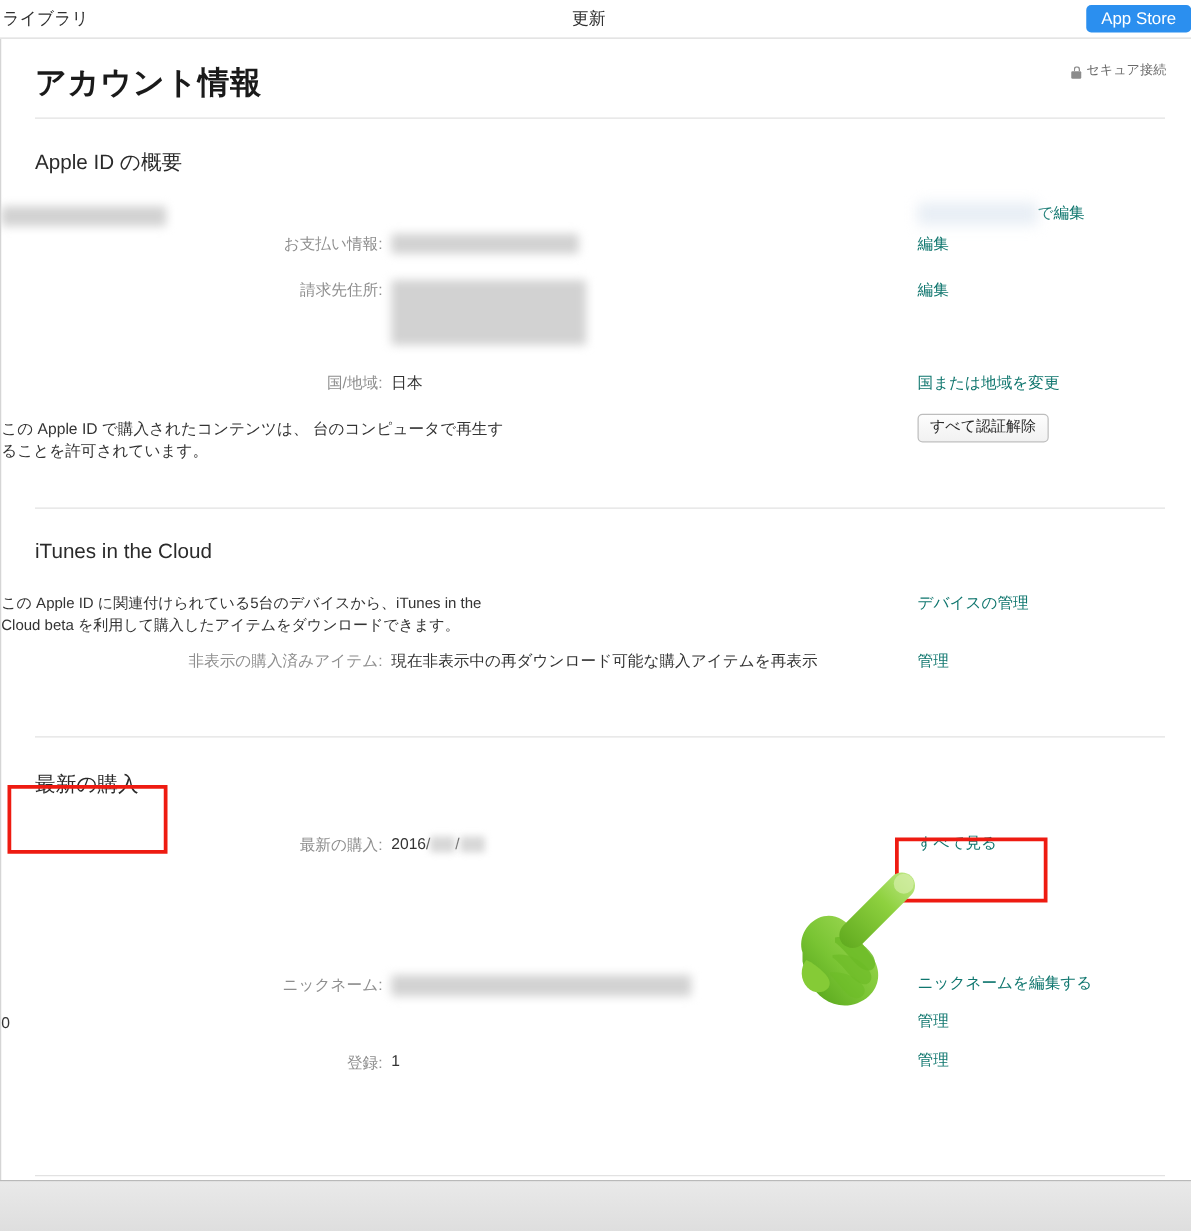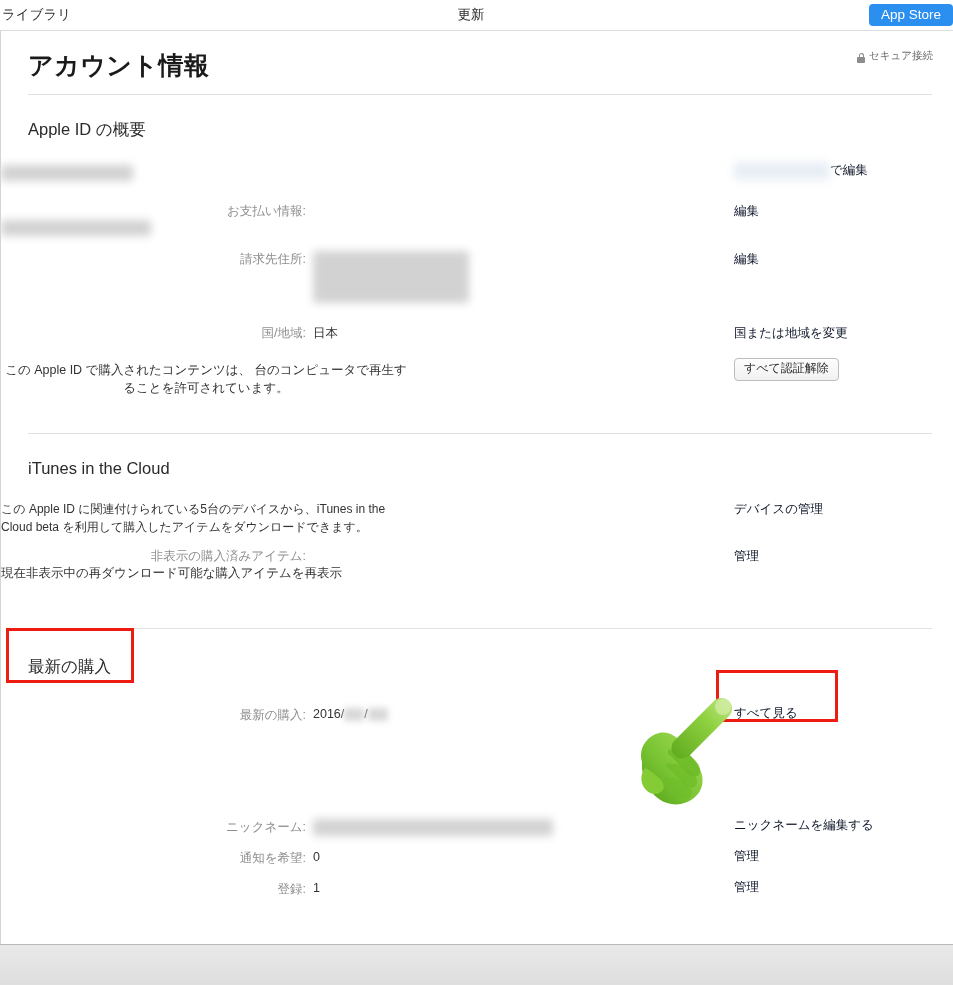--- a/index.html
+++ b/index.html
@@ -148,21 +148,21 @@
     max-width: 420px;
   }
   .row-action {
     position: absolute;
     left: 733px;
     top: 0;
     font-size: 12.5px;
     white-space: nowrap;
   }
   .link {
-    color: #0f172a;
+    color: #0f766e;
     cursor: pointer;
     text-decoration: none;
   }
 
   .btn {
     display: inline-block;
     font-size: 12px;
     color: #2b2b2b;
     background: linear-gradient(#fdfdfd, #f1f1f1);
     border: 1px solid #bdbdbd;
@@ -247,21 +247,21 @@
 
     <div class="row" style="margin-top:24px;">
       <div class="row-value">
         <span class="blur" style="width:132px;height:16px;"></span>
       </div>
       <div class="row-action" style="top:-3px;">
         <span class="blur blur-soft" style="width:96px;height:18px;"></span><span class="link">で編集</span>
       </div>
     </div>
 
-    <div class="row" style="margin-top:16px;flex-direction:column;">
+    <div class="row" style="">
       <div class="row-label">お支払い情報:</div>
       <div class="row-value">
         <span class="blur" style="width:150px;height:16px;"></span>
       </div>
       <div class="row-action">
         <span class="link">編集</span>
       </div>
     </div>
 
     <div class="row" style="margin-top:15px;">
@@ -276,40 +276,40 @@
 
     <div class="row" style="margin-top:22px;">
       <div class="row-label">国/地域:</div>
       <div class="row-value">日本</div>
       <div class="row-action">
         <span class="link">国または地域を変更</span>
       </div>
     </div>
 
     <div class="row" style="margin-top:14px;">
-      <div class="row-value" style="line-height:1.45;max-width:410px;text-align:center;">この Apple ID で購入されたコンテンツは、 台のコンピュータで再生することを許可されています。</div>
+      <div class="row-value" style="line-height:1.45;max-width:410px;">この Apple ID で購入されたコンテンツは、 台のコンピュータで再生することを許可されています。</div>
       <div class="row-action" style="top:-3px;">
         <span class="btn">すべて認証解除</span>
       </div>
     </div>
   </div>
 
   <div class="rule" style="margin-top:36px;"></div>
 
   <div class="section" style="padding-top:25px;">
     <div class="section-title">iTunes in the Cloud</div>
 
     <div class="row" style="margin-top:23px;">
       <div class="row-value" style="line-height:1.45;max-width:412px;font-size:12px;">この Apple ID に関連付けられている5台のデバイスから、iTunes in the Cloud beta を利用して購入したアイテムをダウンロードできます。</div>
       <div class="row-action">
         <span class="link">デバイスの管理</span>
       </div>
     </div>
 
-    <div class="row" style="margin-top:12px;flex-direction:column;">
+    <div class="row" style="margin-top:12px;">
       <div class="row-label">非表示の購入済みアイテム:</div>
       <div class="row-value" style="max-width:420px;">現在非表示中の再ダウンロード可能な購入アイテムを再表示</div>
       <div class="row-action">
         <span class="link">管理</span>
       </div>
     </div>
   </div>
 
   <div class="rule" style="margin-top:46px;"></div>
 
@@ -333,21 +333,20 @@
       <div class="row-label">ニックネーム:</div>
       <div class="row-value">
         <span class="blur" style="width:240px;height:17px;"></span>
       </div>
       <div class="row-action" style="top:-2px;">
         <span class="link">ニックネームを編集する</span>
       </div>
     </div>
 
     <div class="row" style="margin-top:9px;">
-      <div class="row-label">通知を希望:</div>
       <div class="row-value">0</div>
       <div class="row-action" style="top:-2px;">
         <span class="link">管理</span>
       </div>
     </div>
 
     <div class="row" style="margin-top:9px;">
       <div class="row-label">登録:</div>
       <div class="row-value">1</div>
       <div class="row-action" style="top:-2px;">

